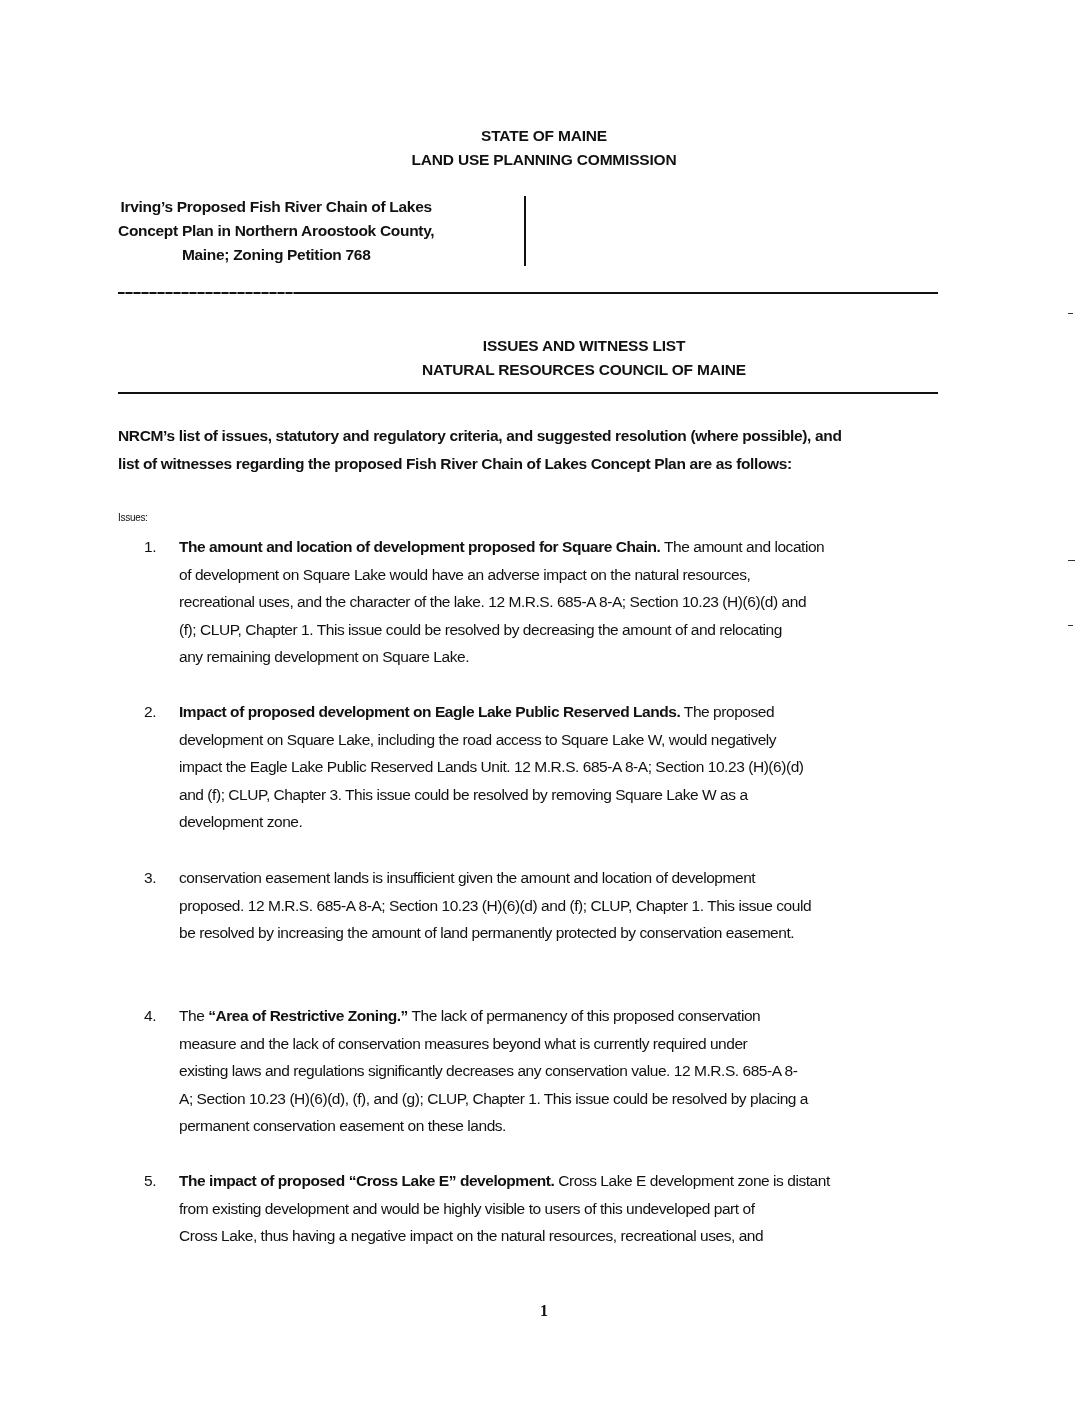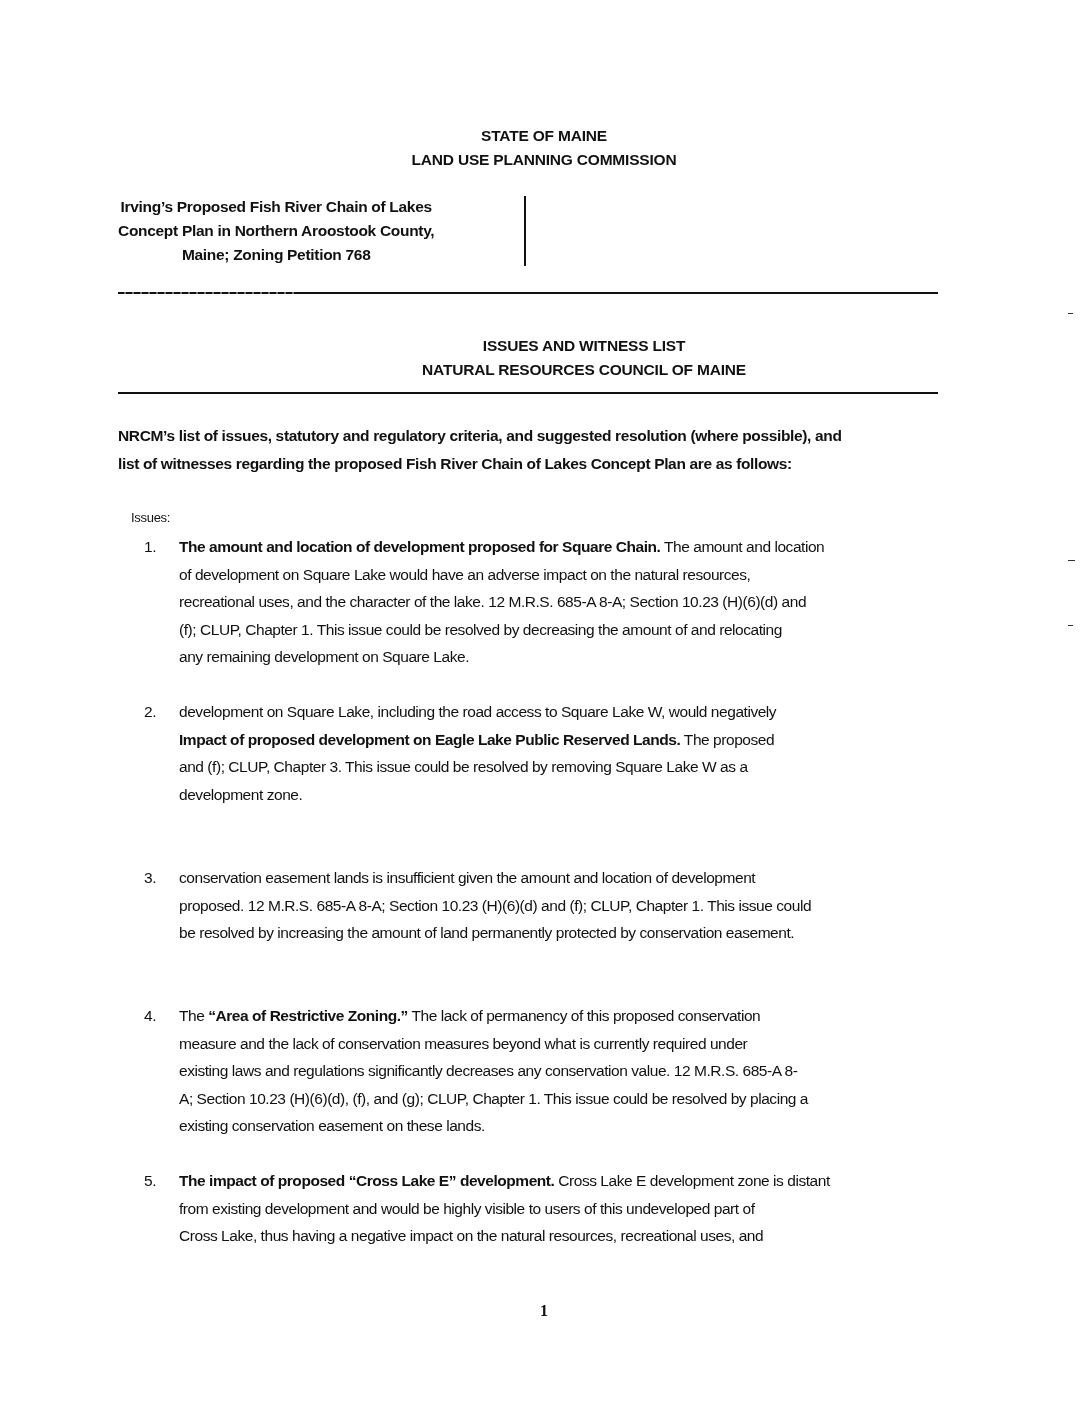--- a/index.html
+++ b/index.html
@@ -75,23 +75,23 @@
       width: 830px;
       font-weight: bold;
       font-size: 15.5px;
       line-height: 28px;
       letter-spacing: -0.35px;
     }
     .intro div { white-space: nowrap; }
 
     .issues-label {
       position: absolute;
-      left: 131px;
+      left: 118px;
       top: 506px;
-      font-size: 13px;
+      font-size: 10px;
       line-height: 24px;
       letter-spacing: -0.3px;
       text-align: right;
     }
 
     .issue {
       position: absolute;
       left: 144px;
       width: 800px;
       font-size: 15.5px;
@@ -177,22 +177,23 @@
       <div>of development on Square Lake would have an adverse impact on the natural resources,</div>
       <div>recreational uses, and the character of the lake. 12 M.R.S. 685-A 8-A; Section 10.23 (H)(6)(d) and</div>
       <div>(f); CLUP, Chapter 1. This issue could be resolved by decreasing the amount of and relocating</div>
       <div>any remaining development on Square Lake.</div>
     </div>
   </div>
 
   <div class="issue" id="issue2">
     <span class="num">2.</span>
     <div class="body">
+      <div><b>Impact of proposed development on Eagle Lake Public Reserved Lands.</b><span> The proposed</span></div>
       <div>development on Square Lake, including the road access to Square Lake W, would negatively</div>
-      <div><b>Impact of proposed development on Eagle Lake Public Reserved Lands.</b><span> The proposed</span></div>
+      <div>impact the Eagle Lake Public Reserved Lands Unit. 12 M.R.S. 685-A 8-A; Section 10.23 (H)(6)(d)</div>
       <div>and (f); CLUP, Chapter 3. This issue could be resolved by removing Square Lake W as a</div>
       <div>development zone.</div>
     </div>
   </div>
 
   <div class="issue" id="issue3">
     <span class="num">3.</span>
     <div class="body">
       <div>conservation easement lands is insufficient given the amount and location of development</div>
       <div>proposed. 12 M.R.S. 685-A 8-A; Section 10.23 (H)(6)(d) and (f); CLUP, Chapter 1. This issue could</div>
@@ -200,21 +201,21 @@
     </div>
   </div>
 
   <div class="issue" id="issue4">
     <span class="num">4.</span>
     <div class="body">
       <div><span>The </span><b>“Area of Restrictive Zoning.”</b><span> The lack of permanency of this proposed conservation</span></div>
       <div>measure and the lack of conservation measures beyond what is currently required under</div>
       <div>existing laws and regulations significantly decreases any conservation value. 12 M.R.S. 685-A 8-</div>
       <div>A; Section 10.23 (H)(6)(d), (f), and (g); CLUP, Chapter 1. This issue could be resolved by placing a</div>
-      <div>existing conservation easement on these lands.</div>
+      <div>permanent conservation easement on these lands.</div>
     </div>
   </div>
 
   <div class="issue" id="issue5">
     <span class="num">5.</span>
     <div class="body">
       <div><b>The impact of proposed “Cross Lake E” development.</b><span>  Cross Lake E development zone is distant</span></div>
       <div>from existing development and would be highly visible to users of this undeveloped part of</div>
       <div>Cross Lake, thus having a negative impact on the natural resources, recreational uses, and</div>
     </div>

